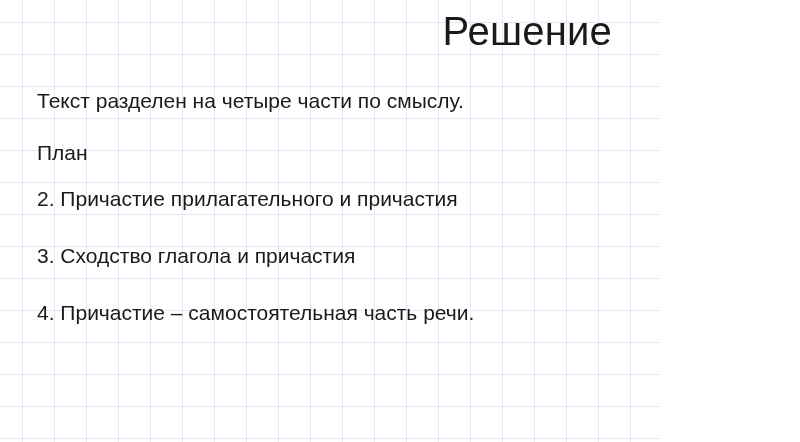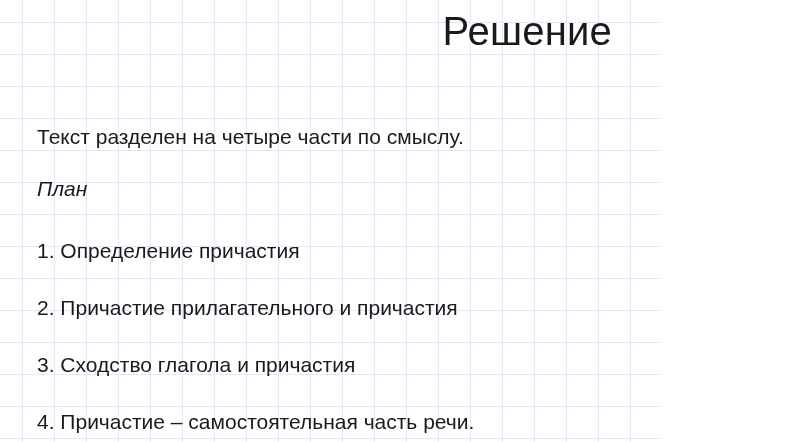--- a/index.html
+++ b/index.html
@@ -53,22 +53,22 @@
   }
 
   .para {
     font-size: 21px;
     line-height: 26px;
     color: #1a1a1a;
     white-space: nowrap;
     margin: 0;
   }
 
-  .para.intro   { margin-bottom: 26px; margin-top: 36px; }
-  .para.plan    { margin-bottom: 36px; font-style: italic; }
+  .para.intro   { margin-bottom: 26px; }
+  .para.plan    { margin-bottom: 20px; }
 
   #plan-list {
     list-style: none;
     margin: 0;
     padding: 0;
   }
   #plan-list li {
     font-size: 21px;
     line-height: 26px;
     color: #1a1a1a;
@@ -90,24 +90,20 @@
   </div>
 
   <div id="body-block">
 
     <p class="para intro">Текст разделен на четыре части по смыслу.</p>
 
     <p class="para plan">План</p>
 
     <ol id="plan-list">
       <li>
-        <span class="item-num">1.</span>
-        <span class="item-text">Определение причастия</span>
-      </li>
-      <li>
         <span class="item-num">2.</span>
         <span class="item-text">Причастие прилагательного и причастия</span>
       </li>
       <li>
         <span class="item-num">3.</span>
         <span class="item-text">Сходство глагола и причастия</span>
       </li>
       <li>
         <span class="item-num">4.</span>
         <span class="item-text">Причастие – самостоятельная часть речи.</span>

